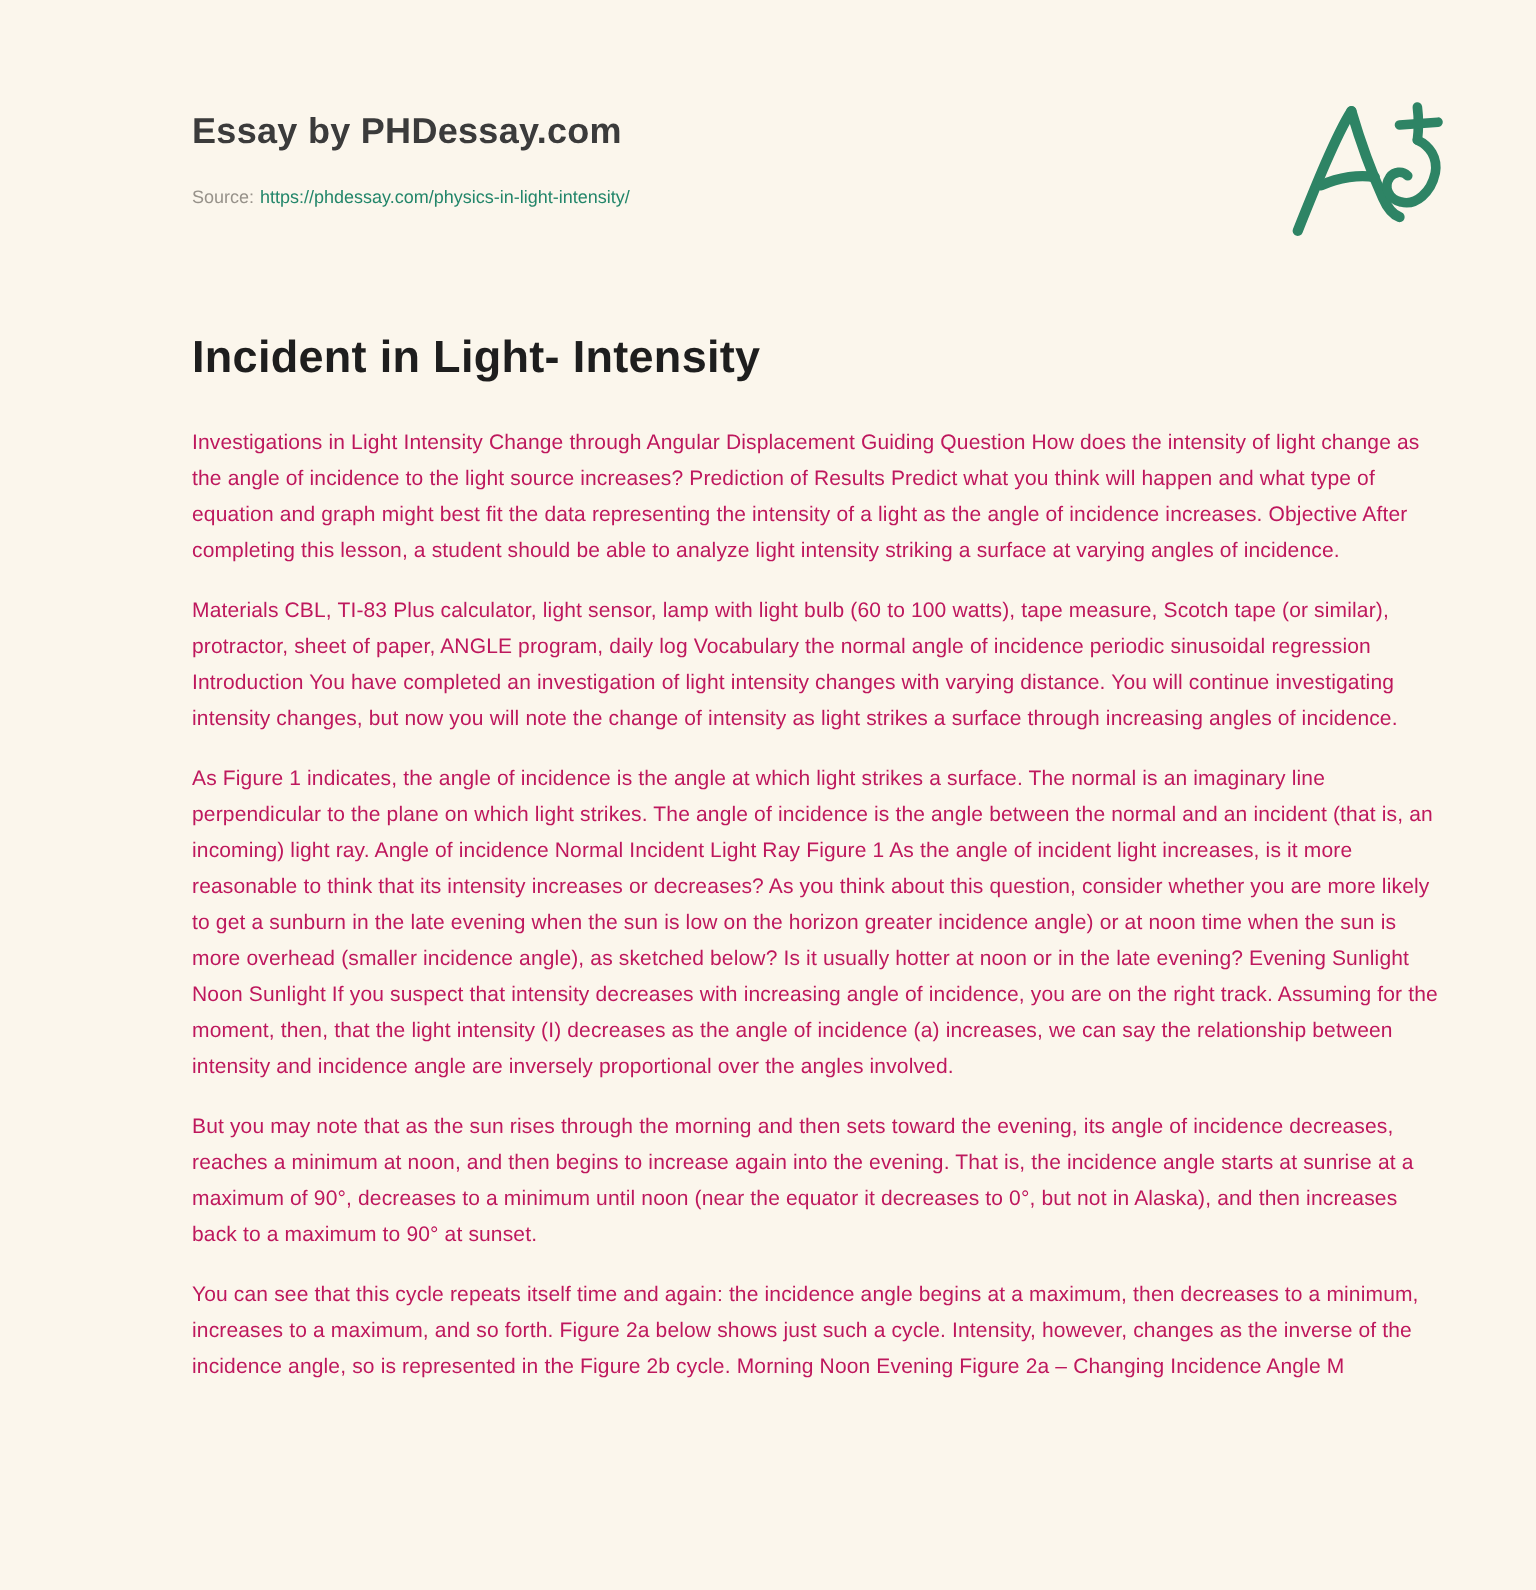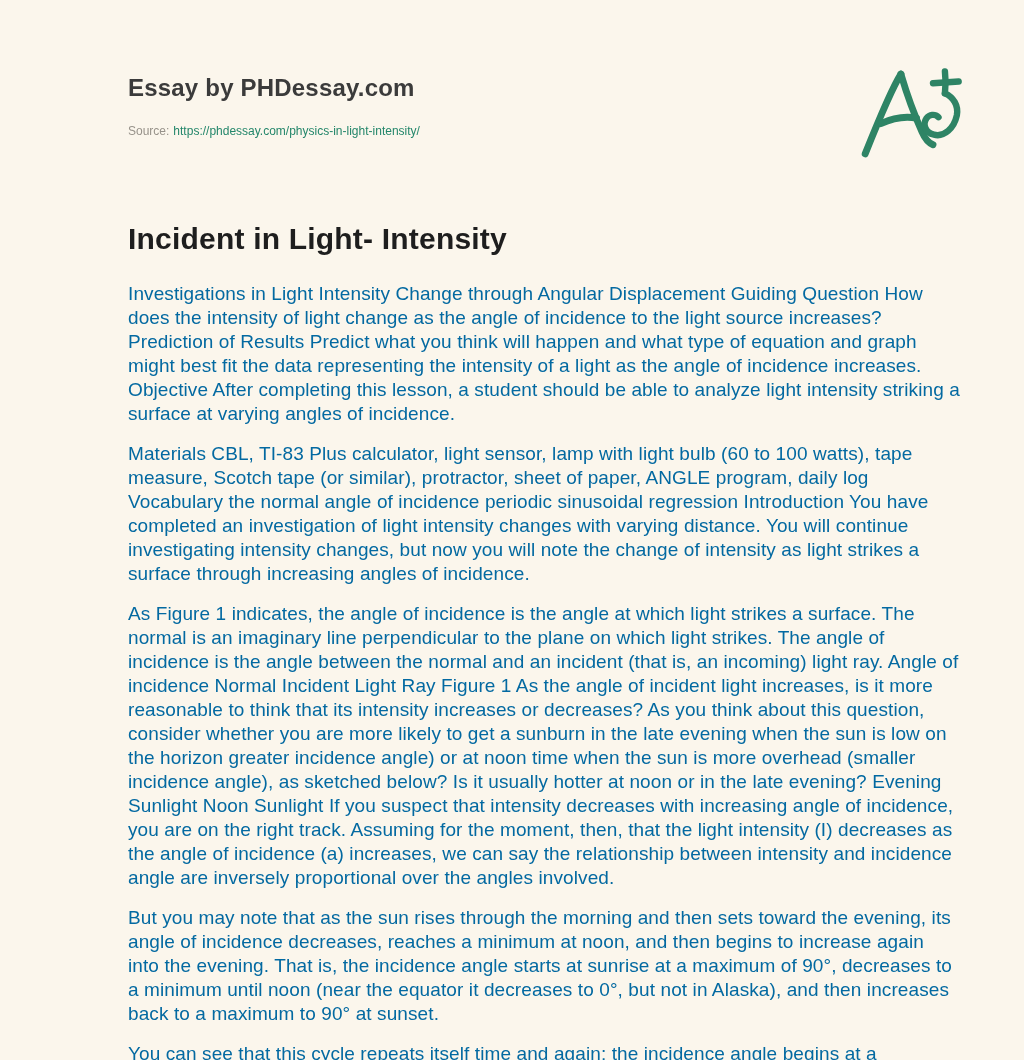--- a/index.html
+++ b/index.html
@@ -54,23 +54,23 @@
     font-size: 30px;
     font-weight: 700;
     color: #1e1e1e;
     letter-spacing: 0.2px;
   }
   .essay-body {
     margin-top: 26px;
   }
   .essay-body p.para {
     margin: 0 0 16px 0;
-    font-size: 19px;
+    font-size: 14px;
     line-height: 24px;
-    color: #0369a1;
+    color: #be185d;
     letter-spacing: 0.1px;
   }
 </style>
 </head>
 <body>
 
 <div class="page">
 
   <header>
     <h1 class="site-header">Essay by PHDessay.com</h1>

